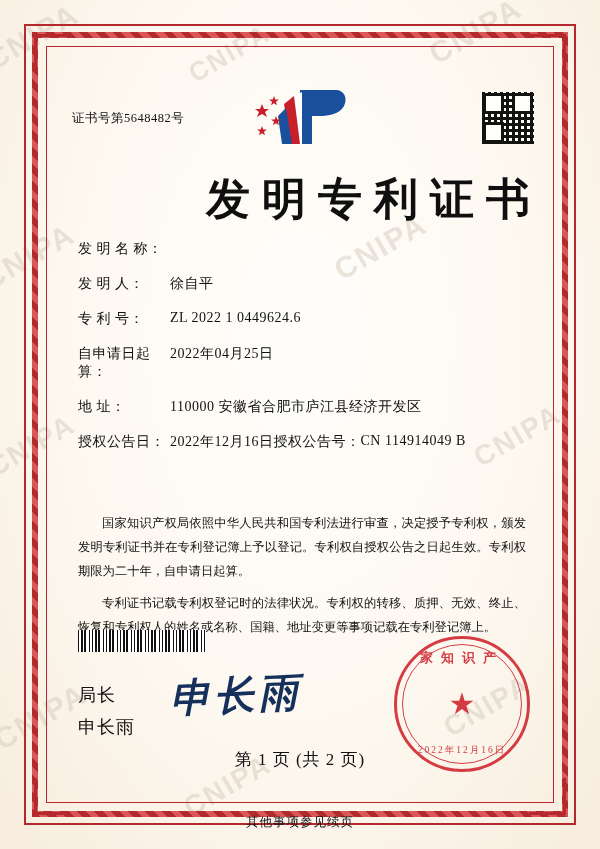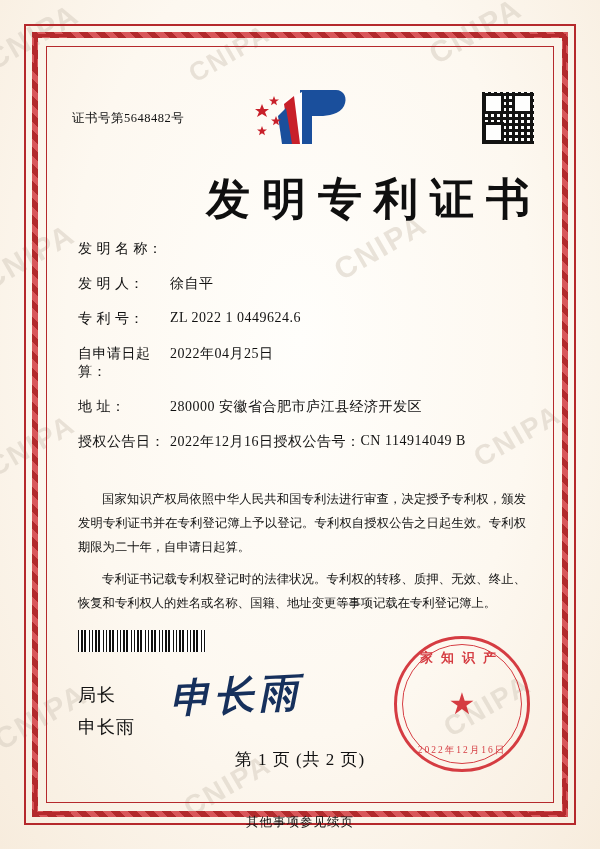--- a/index.html
+++ b/index.html
@@ -117,21 +117,21 @@
   }
   .label{
     width:92px;flex:none;
     letter-spacing:.5px;
   }
   .value{flex:1;letter-spacing:.5px;}
   .row.dual .value{flex:none;}
   .sub-label{letter-spacing:.5px;}
 
   .paras{
-    position:absolute;left:20px;right:16px;top:428px;
+    position:absolute;left:20px;right:16px;top:452px;
     font-size:12.3px;line-height:1.95;color:#111;text-align:justify;
   }
   .paras p{margin:0 0 8px 0;text-indent:24px;}
 
   .barcode{
     position:absolute;left:20px;top:570px;
     width:128px;height:22px;
     background:repeating-linear-gradient(90deg,
       #111 0 1px,#fff 1px 3px,#111 3px 5px,#fff 5px 6px,
       #111 6px 8px,#fff 8px 11px,#111 11px 12px,#fff 12px 14px);
@@ -243,21 +243,21 @@
       <div class="row">
         <div class="label">专 利 号：</div>
         <div class="value">ZL 2022 1 0449624.6</div>
       </div>
       <div class="row">
         <div class="label">自申请日起算：</div>
         <div class="value">2022年04月25日</div>
       </div>
       <div class="row">
         <div class="label">地 址：</div>
-        <div class="value">280000 安徽省合肥市庐江县经济开发区</div>
+        <div class="value">110000 安徽省合肥市庐江县经济开发区</div>
       </div>
       <div class="row dual">
         <div class="label">授权公告日：</div>
         <div class="value">2022年12月16日</div>
         <div class="sub-label">授权公告号：</div>
         <div class="value">CN 114914049 B</div>
       </div>
     </div>
 
     <div class="paras">

